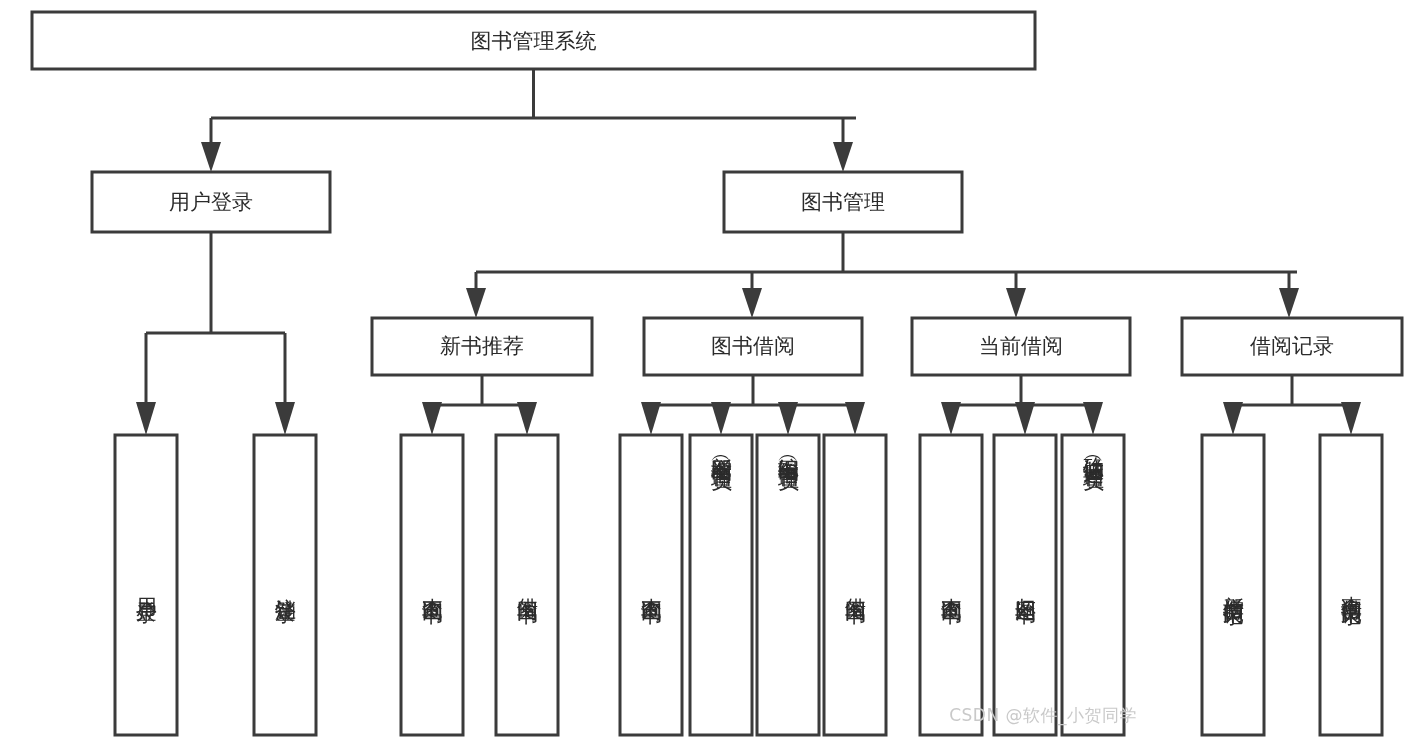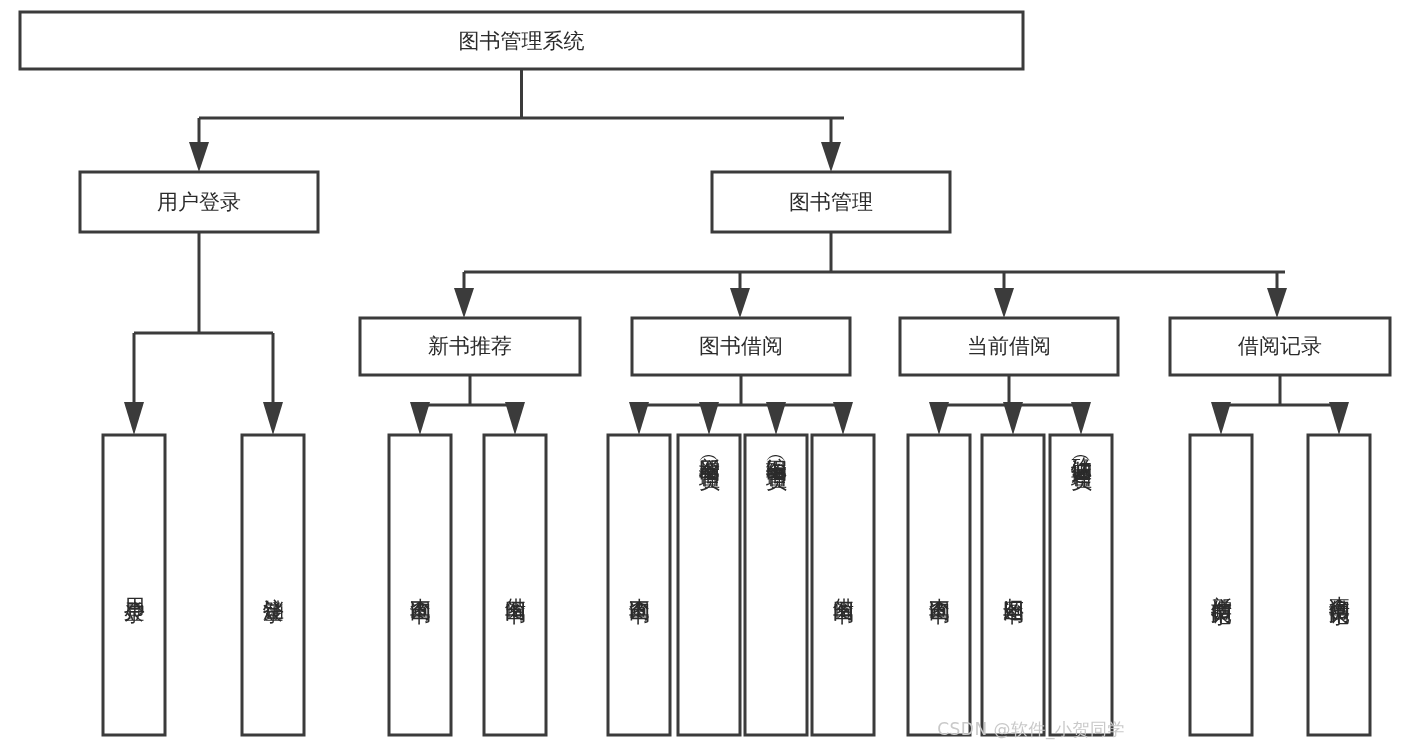--- a/index.html
+++ b/index.html
@@ -12,20 +12,21 @@
     width: 1405px;
     height: 747px;
     font-family: "DejaVu Sans", "Liberation Sans", sans-serif;
     overflow: hidden;
   }
   #diagram-root {
     position: relative;
     width: 1133px;
     height: 747px;
     background: #ffffff;
+    margin-left: 12px;
   }
   svg#flowchart {
     position: absolute;
     top: 0;
     left: 0;
     width: 1405px;
     height: 747px;
     display: block;
   }
   .node-box {
@@ -63,21 +64,21 @@
     font-family: "DejaVu Sans", "Liberation Sans", sans-serif;
     font-size: 21px;
     line-height: 1.28;
     letter-spacing: 2px;
     color: #2b2b2b;
     white-space: nowrap;
   }
   .watermark {
     position: absolute;
     right: 8px;
-    bottom: 6px;
+    bottom: 20px;
     font-family: "DejaVu Sans", "Liberation Sans", sans-serif;
     font-size: 17px;
     color: #c9c9c9;
     letter-spacing: 0.5px;
     user-select: none;
   }
 </style>
 </head>
 <body>
 

